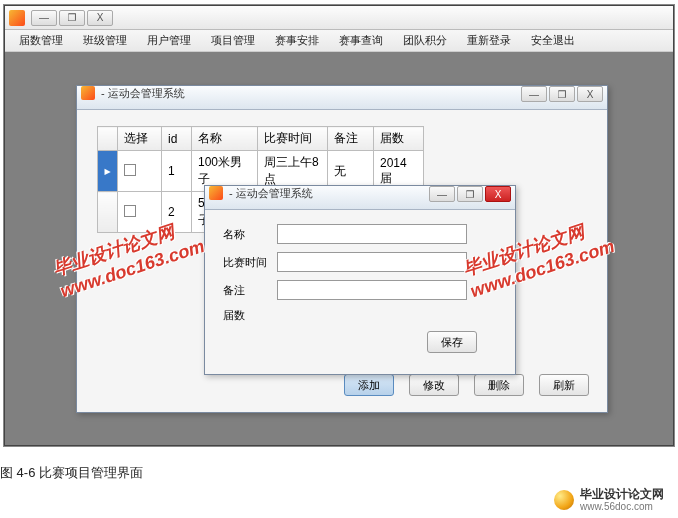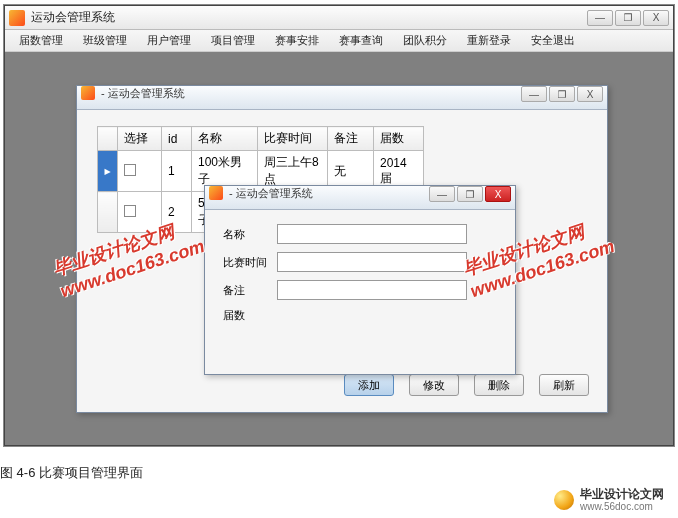--- a/index.html
+++ b/index.html
@@ -51,21 +51,20 @@
 .footer-logo .txt { font-family: KaiTi, serif; font-weight: bold; color: #333; line-height: 1.05; }
 .footer-logo .sub { font-size: 10px; color: #777; }
 </style>
 </head>
 <body>
 
 <div class="outer-frame">
 <div class="main-window">
   <div class="titlebar">
     <span class="icon"></span>
-    <span class="title">运动会管理系统</span>
     <div class="win-controls">
       <div class="win-btn">—</div>
       <div class="win-btn">❐</div>
       <div class="win-btn">X</div>
     </div>
   </div>
   <div class="menubar">
     <span class="menu-item">届数管理</span>
     <span class="menu-item">班级管理</span>
     <span class="menu-item">用户管理</span>
@@ -148,20 +147,23 @@
         <label>比赛时间</label>
         <input type="text" style="">
       </div>
       <div class="form-row">
         <label>备注</label>
         <input type="text" style="">
       </div>
       <div class="form-row">
         <label>届数</label>
       </div>
+      <div class="save-row">
+        <button class="btn">保存</button>
+      </div>
     </div>
   </div>
 
   <div class="watermark" style="left:50px; top:230px;">毕业设计论文网<br>www.doc163.com</div>
   <div class="watermark" style="left:460px; top:230px;">毕业设计论文网<br>www.doc163.com</div>
 
 </div>
 </div>
 
 <div class="caption">图 4-6 比赛项目管理界面</div>

